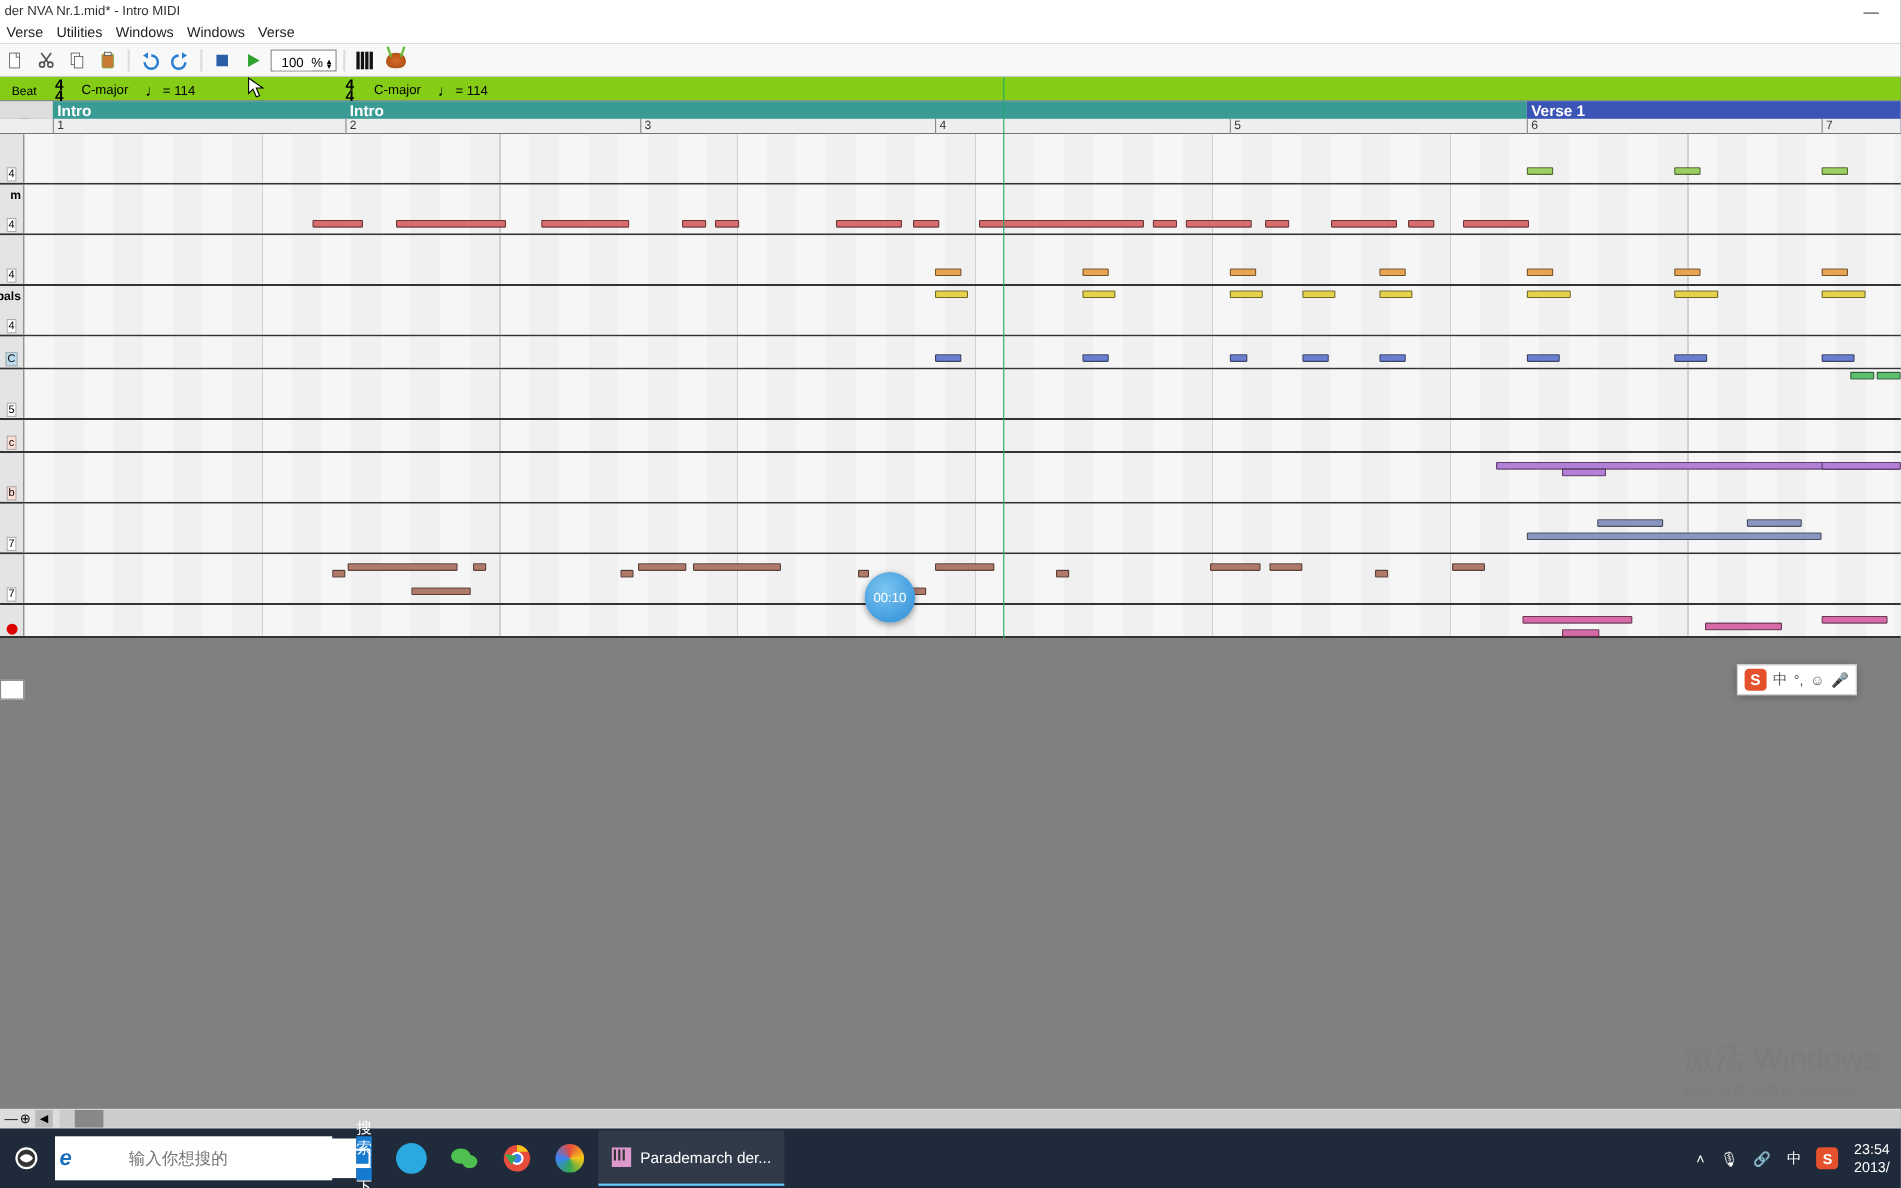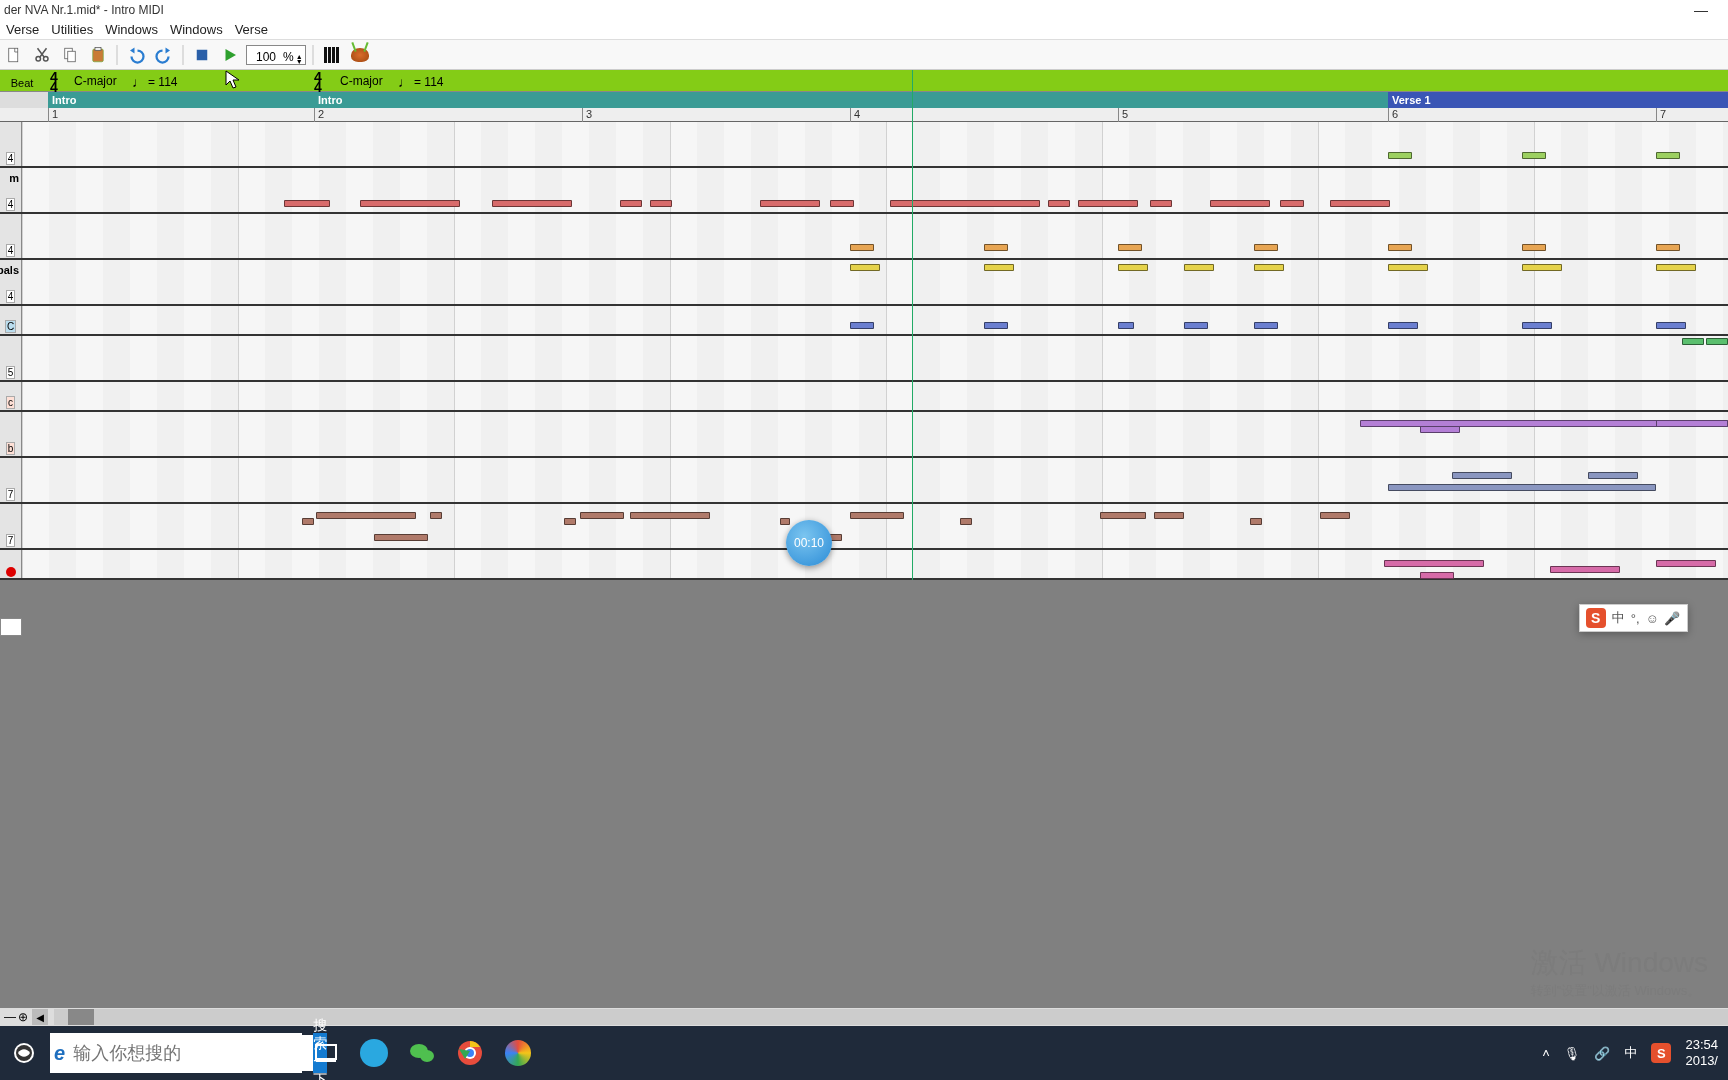--- a/index.html
+++ b/index.html
@@ -29,21 +29,21 @@
 
 
 .ruler { background: #84cc16; border-bottom: 1px solid #888; position: relative; }
 .timesig { position: absolute; top: 2px; font-family: serif; font-size: 20px; font-weight: bold; line-height: 10px; }
 .timesig .num, .timesig .den { display: block; font-size: 14px; line-height: 10px; }
 .keysig { position: absolute; font-size: 12px; top: 4px; }
 .tempo { position: absolute; font-size: 12px; top: 4px; display: flex; align-items: center; gap: 2px; }
 .note-glyph { font-size: 14px; }
 
 .sections-row { height: 16px; position: relative; background: #ddd; }
-.section { position: absolute; top: 0; height: 28px; color: #fff; font-size: 11px; font-weight: bold; padding-left: 4px; line-height: 16px; }
+.section { position: absolute; top: 0; height: 28px; color: #fff; font-size: 14px; font-weight: bold; padding-left: 4px; line-height: 16px; }
 .sec-intro { background: #3a9b95; }
 .sec-verse { background: #3a55b5; }
 
 .bars-row { height: 14px; position: relative; background: #eee; border-bottom: 1px solid #666; }
 .bar-num { position: absolute; top: 0; font-size: 11px; color: #333; padding-left: 3px; border-left: 1px solid #888; height: 14px; }
 .beat-stack { position: absolute; left: 0; top: 0; width: 44px; }
 .beat-big { height: 44px; display: flex; flex-direction: column; align-items: center; justify-content: center; border-bottom: 1px solid #aaa; }
 .beat-big .lbl { font-size: 11px; }
 .beat-big .num { font-size: 22px; font-weight: bold; }
 
@@ -93,21 +93,21 @@
 .hscroll .track-bar { flex: 1; background: #ccc; height: 16px; position: relative; margin-left: 6px; }
 .hscroll .thumb { position: absolute; left: 14px; top: 0; bottom: 0; width: 26px; background: #888; }
 .hscroll .arr { width: 16px; height: 16px; background: #bbb; display: flex; align-items: center; justify-content: center; font-size: 10px; }
 
 
 .taskbar { position: absolute; bottom: 0; left: 0; right: 0; height: 54px; background: #1f2a3a; display: flex; align-items: center; color: #fff; }
 .taskbar .start { width: 48px; height: 54px; display: flex; align-items: center; justify-content: center; }
 .taskbar .start svg { width: 24px; height: 24px; }
 .taskbar .search { width: 252px; height: 40px; background: #fff; display: flex; align-items: center; margin-left: 2px; }
 .taskbar .search .e { width: 36px; height: 36px; border-radius: 50%; background: #fff; color: #1e6fbf; display: flex; align-items: center; justify-content: center; font-size: 20px; font-weight: bold; font-style: italic; margin-left: 4px; }
-.taskbar .search input { flex: 1; border: none; outline: none; height: 36px; padding: 0 8px; font-size: 18px; color: #c2410c; }
+.taskbar .search input { flex: 1; border: none; outline: none; height: 36px; padding: 0 8px; font-size: 15px; color: #c2410c; margin-left: 44px; }
 .taskbar .search .btn { width: 72px; height: 40px; background: #147bd1; color: #fff; display: flex; align-items: center; justify-content: center; font-size: 14px; }
 .taskbar .tbitem { width: 48px; height: 54px; display: flex; align-items: center; justify-content: center; }
 .taskbar .running { height: 50px; padding: 0 12px; background: rgba(255,255,255,.08); border-bottom: 2px solid #6cf; display: flex; align-items: center; gap: 8px; font-size: 14px; margin-left: 2px; }
 .taskbar .tray { margin-left: auto; display: flex; align-items: center; gap: 14px; padding-right: 10px; font-size: 13px; }
 .taskbar .clock { text-align: right; line-height: 16px; font-size: 13px; }
 
 .cursor { position: absolute; left: 225px; top: 70px; z-index: 30; pointer-events: none; }
 .cursor svg { width: 16px; height: 20px; }
 </style>
 </head>
@@ -460,20 +460,29 @@
         <circle cx="13" cy="13" r="12" fill="#e74c3c"></circle>
         <circle cx="13" cy="13" r="6" fill="#fff"></circle>
         <circle cx="13" cy="13" r="4" fill="#3b82f6"></circle>
         <path d="M13 1a12 12 0 0 1 10 6H13z" fill="#f5c518"></path>
         <path d="M2 9l6 10 5-8z" fill="#34a853"></path>
       </svg>
     </div>
   <div class="tbitem">
       <div style="width:26px;height:26px;border-radius:50%;background:conic-gradient(#e74c3c,#f5c518,#34a853,#3b82f6,#e74c3c);"></div>
     </div>
+  <div class="running">
+    <svg width="18" height="18" viewBox="0 0 18 18">
+        <rect width="18" height="18" fill="#d9c"></rect>
+        <rect x="2" y="2" width="2" height="10" fill="#333"></rect>
+        <rect x="6" y="2" width="2" height="10" fill="#333"></rect>
+        <rect x="10" y="2" width="2" height="10" fill="#333"></rect>
+      </svg>
+    <span>Parademarch der...</span>
+  </div>
   <div class="tray">
     <span>˄</span>
     <span>🎙</span>
     <span>🔗</span>
     <span>中</span>
     <div style="width:20px;height:20px;background:#e5502d;border-radius:4px;color:#fff;display:flex;align-items:center;justify-content:center;font-weight:bold;">S</div>
     <div class="clock">
       <div>23:54</div>
       <div>2013/</div>
     </div>

